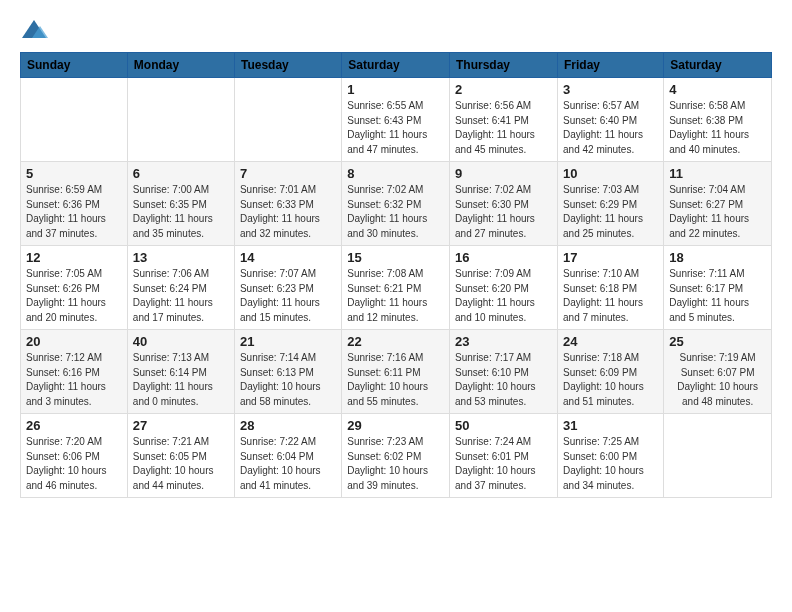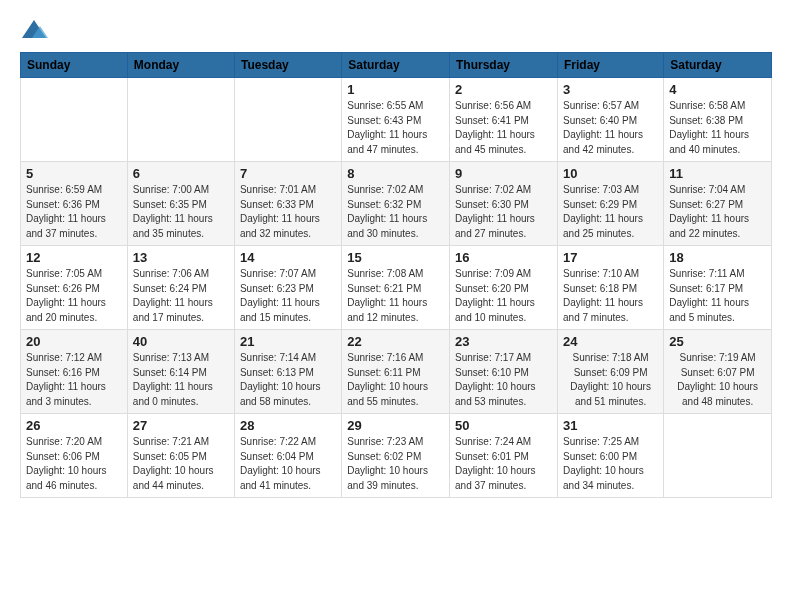--- a/index.html
+++ b/index.html
@@ -302,21 +302,21 @@
           </td>
           <td>
             <span class="day-number">23</span>
             <div class="day-info" style="white-space: pre-line;">Sunrise: 7:17 AM
 Sunset: 6:10 PM
 Daylight: 10 hours
 and 53 minutes.</div>
           </td>
           <td>
             <span class="day-number">24</span>
-            <div class="day-info" style="white-space: pre-line; text-align: center;">Sunrise: 7:18 AM
+            <div class="day-info" style="white-space: pre-line;">Sunrise: 7:18 AM
 Sunset: 6:09 PM
 Daylight: 10 hours
 and 51 minutes.</div>
           </td>
           <td>
             <span class="day-number">25</span>
             <div class="day-info" style="white-space: pre-line; text-align: center;">Sunrise: 7:19 AM
 Sunset: 6:07 PM
 Daylight: 10 hours
 and 48 minutes.</div>

